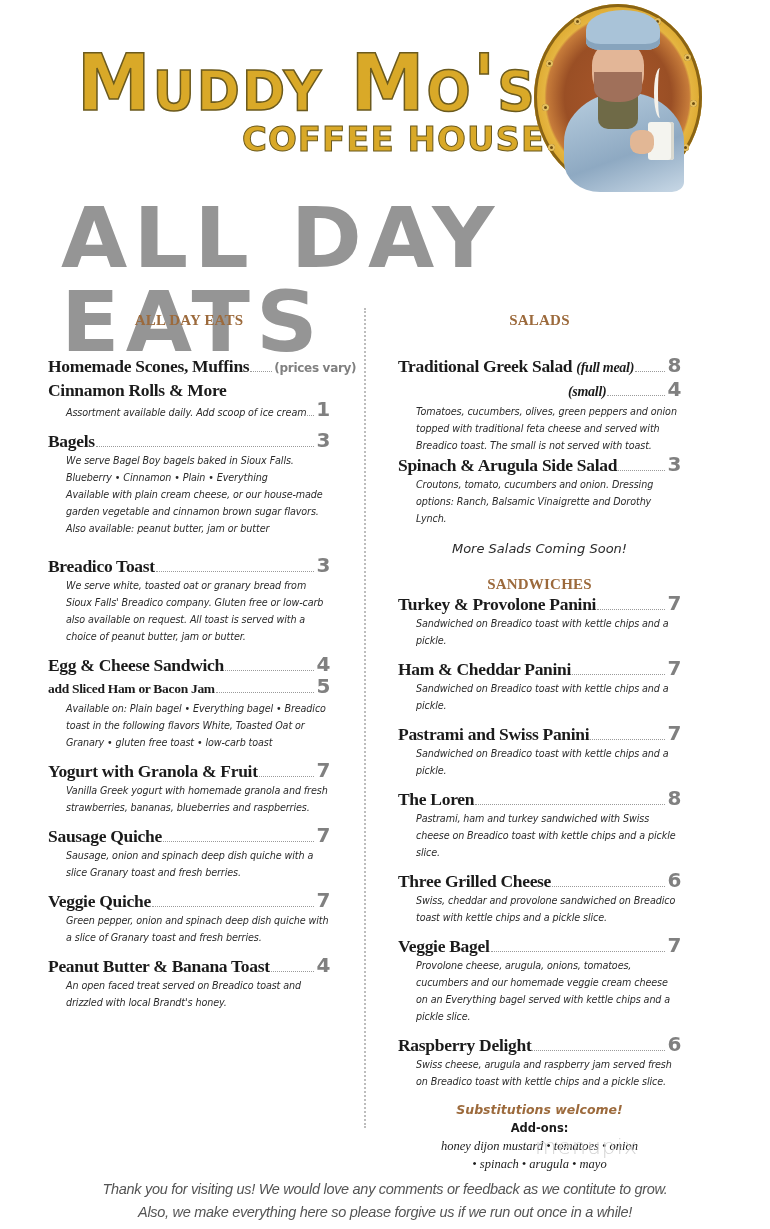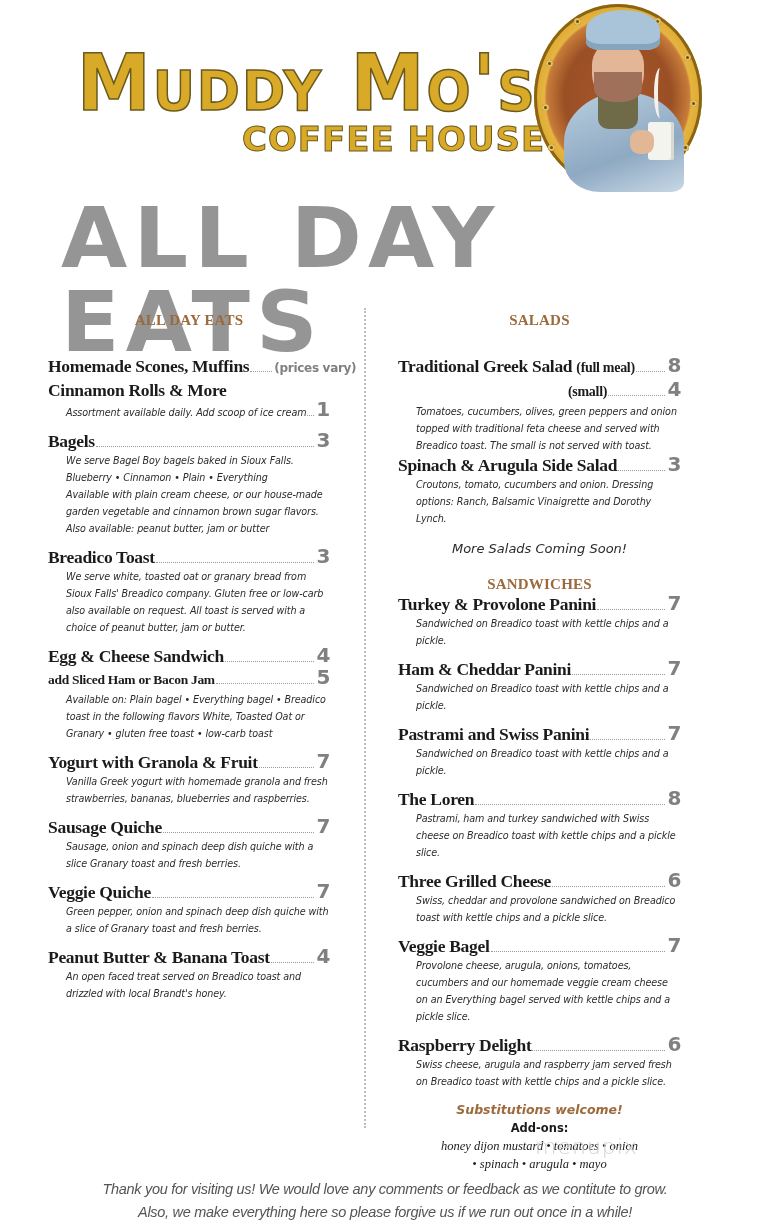--- a/index.html
+++ b/index.html
@@ -59,21 +59,21 @@
   .item { position: relative; }
   .item-line {
     display: flex; align-items: baseline; white-space: nowrap;
     font-family: "Liberation Serif", serif; font-weight: bold; font-size: 17.5px; color: #1b1b1b; line-height: 22px;
     letter-spacing: -0.3px;
   }
   .item-line .dots { flex: 1; border-bottom: 1px dotted #9a9a9a; margin: 0 2px 4px 1px; min-width: 8px; }
   .item-line .price {
     font-family: "DejaVu Sans", sans-serif; font-weight: bold; font-size: 20px; color: #808080; line-height: 20px;
   }
-  .item-line .note-small { font-size: 14px; }
+  .item-line .note-small { font-size: 14px; font-style: italic; }
   .item-line .prices-vary { font-family: "DejaVu Sans", sans-serif; font-weight: bold; font-size: 12px; color: #808080; }
   .item-line.sub { font-size: 13.5px; }
   .desc {
     padding-left: 18px; font-family: "DejaVu Sans", sans-serif; font-style: italic;
     font-size: 9.6px; line-height: 17px; color: #2b2b2b; letter-spacing: -0.1px;
   }
   .desc .desc-row { display: flex; align-items: baseline; }
   .desc .desc-row .dots { flex: 1; border-bottom: 1px dotted #9a9a9a; margin: 0 2px 4px 1px; }
   .desc .desc-row .price { font-family: "DejaVu Sans", sans-serif; font-style: normal; font-weight: bold; font-size: 20px; color: #808080; line-height: 17px; }
 
@@ -148,21 +148,21 @@
       <span class="dots"></span>
       <span class="price">3</span>
     </div>
     <div class="desc">
       <div>We serve Bagel Boy bagels baked in Sioux Falls.</div>
       <div>Blueberry • Cinnamon • Plain • Everything</div>
       <div>Available with plain cream cheese, or our house-made garden vegetable and cinnamon brown sugar flavors. Also available: peanut butter, jam or butter</div>
     </div>
   </div>
 
-  <div class="item" style="margin-top:9px">
+  <div class="item" style="margin-top:18px">
     <div class="item-line">
       <span>Breadico Toast</span>
       <span class="dots"></span>
       <span class="price">3</span>
     </div>
     <div class="desc">We serve white, toasted oat or granary bread from Sioux Falls' Breadico company. Gluten free or low-carb also available on request. All toast is served with a choice of peanut butter, jam or butter.</div>
   </div>
 
   <div class="item" style="margin-top:9px">
     <div class="item-line">

